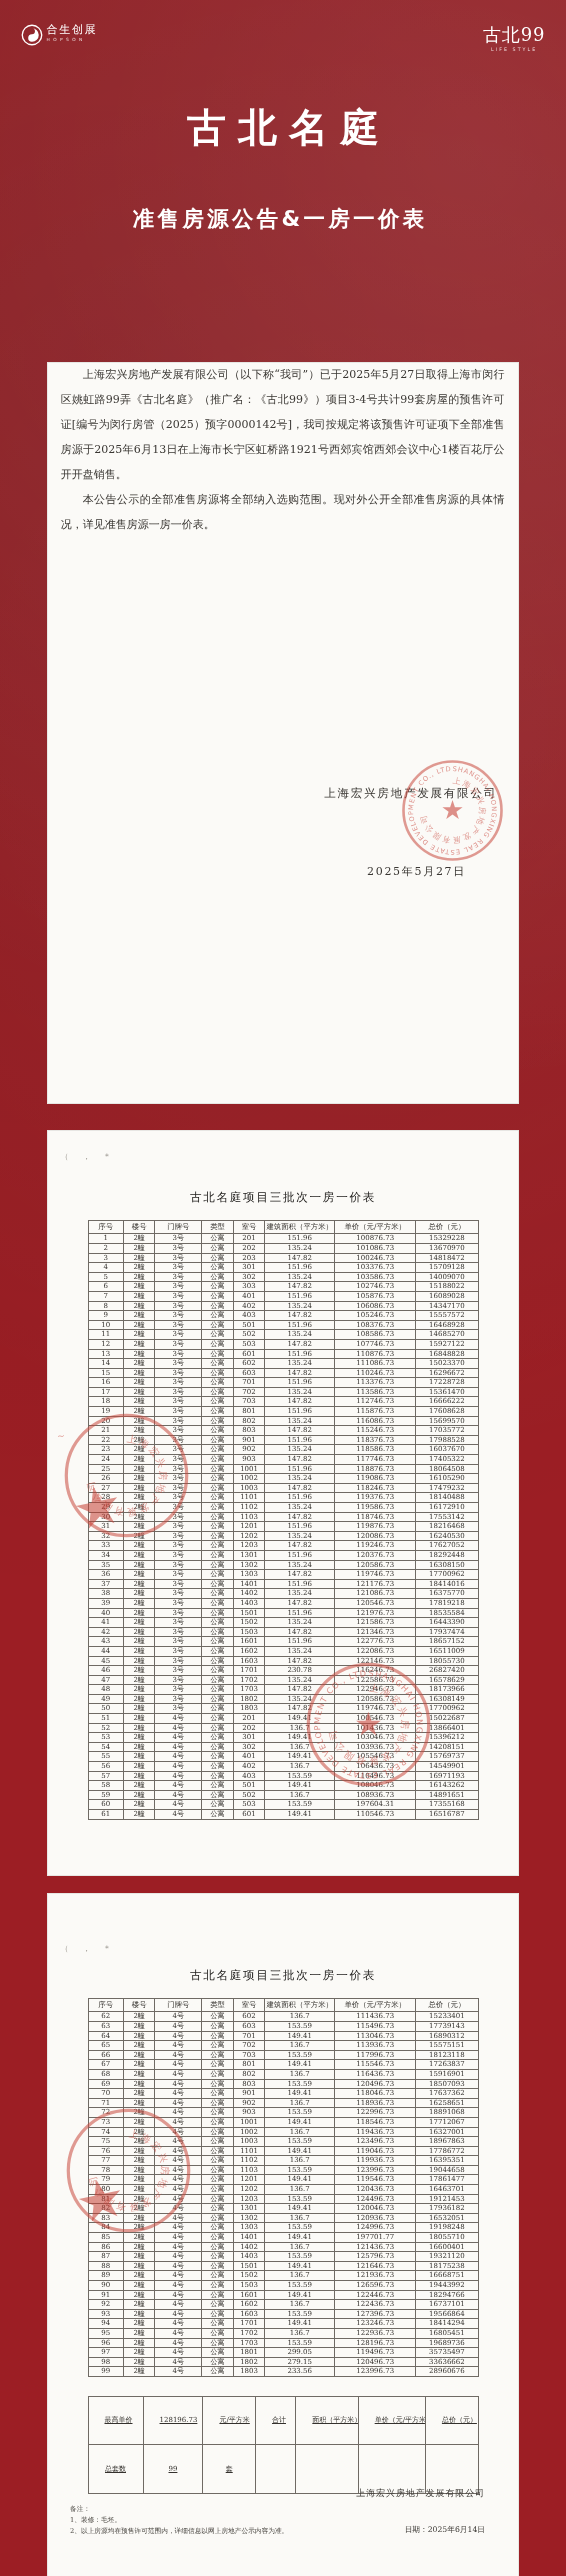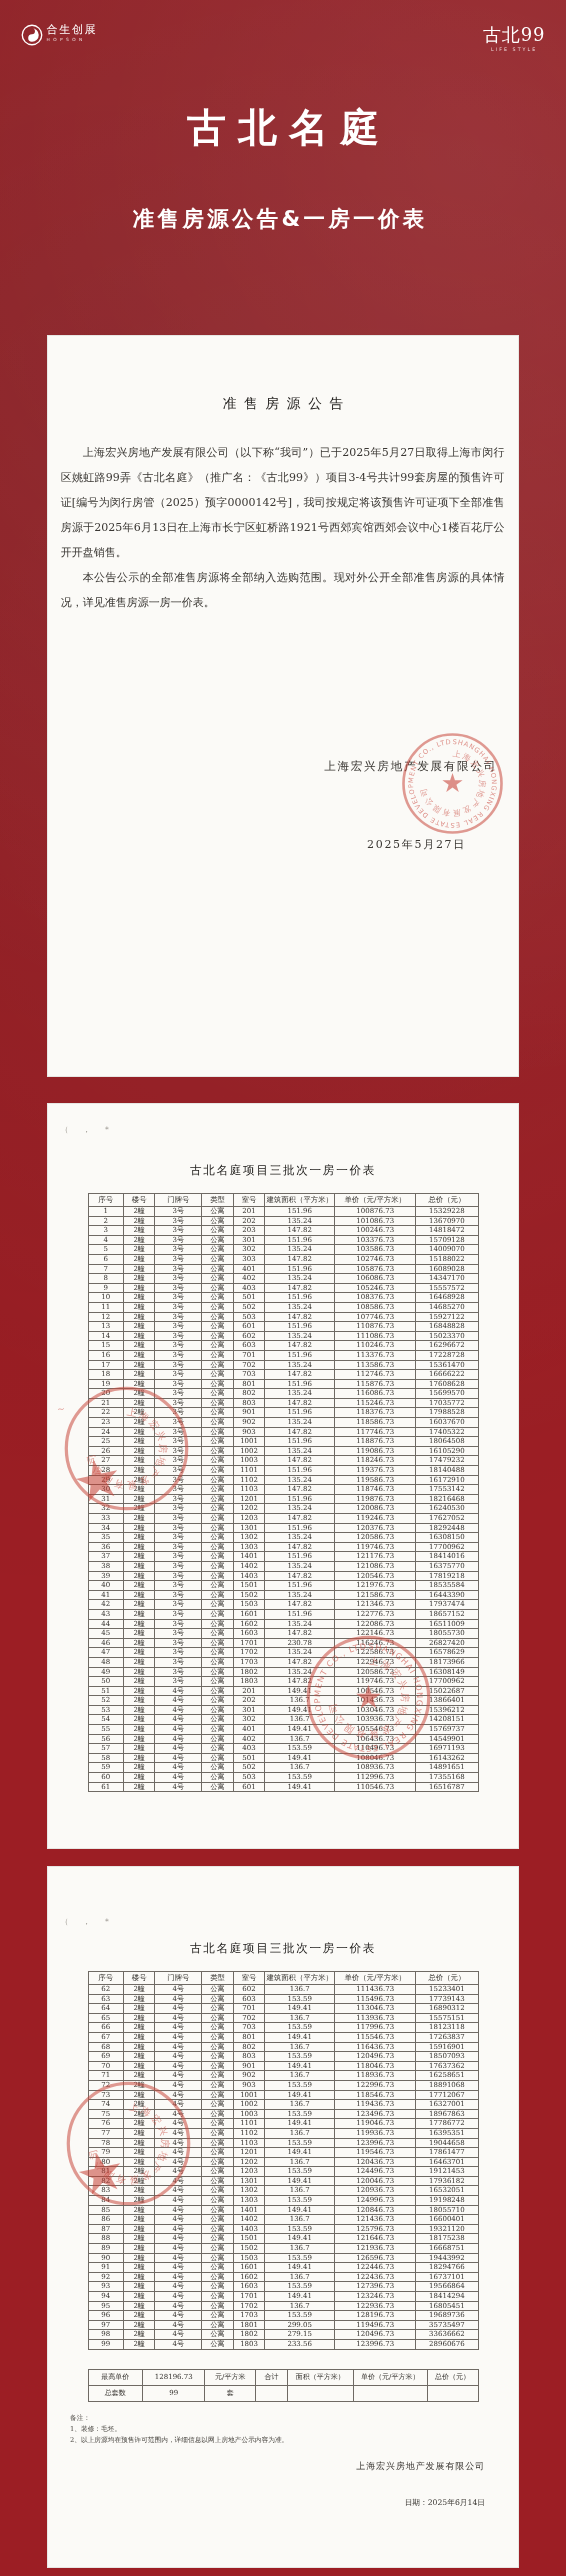--- a/index.html
+++ b/index.html
@@ -56,21 +56,21 @@
   table.pt th:nth-child(2), table.pt td:nth-child(2){ width:8%; }
   table.pt th:nth-child(3), table.pt td:nth-child(3){ width:12%; }
   table.pt th:nth-child(4), table.pt td:nth-child(4){ width:8%; }
   table.pt th:nth-child(5), table.pt td:nth-child(5){ width:8%; }
   table.pt th:nth-child(6), table.pt td:nth-child(6){ width:18%; }
   table.pt th:nth-child(7), table.pt td:nth-child(7){ width:21%; }
   table.pt th:nth-child(8), table.pt td:nth-child(8){ width:16%; }
   table.sum { border-collapse:collapse; table-layout:fixed; width:391px; margin:19px auto 0 auto;
     font-family:"DejaVu Serif","Liberation Serif",serif; color:#34312d; }
   table.sum td { border:0.9px solid #6f6a64; font-size:7px; height:15.4px; line-height:8.6px;
-    padding:0; text-align:center; overflow:hidden; white-space:nowrap; }
+    padding:16px; text-align:center; overflow:hidden; white-space:nowrap;text-decoration:underline; }
   table.sum td:nth-child(1){ width:14%; } table.sum td:nth-child(2){ width:16%; }
   table.sum td:nth-child(3){ width:13%; } table.sum td:nth-child(4){ width:8%; }
   table.sum td:nth-child(5){ width:17%; } table.sum td:nth-child(6){ width:19%; }
   table.sum td:nth-child(7){ width:13%; }
   .notes { margin:10.3px 0 0 23px; font-size:6.7px; line-height:11px; color:#45423d;
     font-family:"DejaVu Serif","Liberation Serif",serif; }
   .p3-footer { position:absolute; right:34px; top:594px; text-align:right;
     font-family:"DejaVu Serif","Liberation Serif",serif; color:#3a3733; }
   .p3-footer .co { font-size:9px; letter-spacing:0.9px; }
   .p3-footer .dt { font-size:7.7px; margin-top:25px; }
@@ -109,21 +109,20 @@
   </div>
   <div class="logo-right">
     <div class="nm">古北99</div>
     <div class="sb">LIFE STYLE</div>
   </div>
   <div class="main-title">古北名庭</div>
   <div class="sub-title">准售房源公告&amp;一房一价表</div>
 </div>
 
 <div class="paper paper-1">
-  <div class="a-title">准售房源公告</div>
   <div class="a-body">
       <div>上海宏兴房地产发展有限公司（以下称“我司”）已于2025年5月27日取得上海市闵行区姚虹路99弄《古北名庭》（推广名：《古北99》）项目3-4号共计99套房屋的预售许可证[编号为闵行房管（2025）预字0000142号]，我司按规定将该预售许可证项下全部准售房源于2025年6月13日在上海市长宁区虹桥路1921号西郊宾馆西郊会议中心1楼百花厅公开开盘销售。</div>
       <div>本公告公示的全部准售房源将全部纳入选购范围。现对外公开全部准售房源的具体情况，详见准售房源一房一价表。</div>
     </div>
   <div class="a-sign">上海宏兴房地产发展有限公司</div>
   <div class="a-date">2025年5月27日</div>
   <div class="seal" style="right:13.7px; top:396px; width:105px; height:105px;">
     <svg viewBox="0 0 120 120" width="105" height="105">
       <circle class="ring" cx="60" cy="60" r="56"></circle>
       <text class="ringtext"><textPath href="#ringOuter">SHANGHAI HONGXING REAL ESTATE DEVELOPMENT CO., LTD.</textPath></text>
@@ -740,21 +739,21 @@
           <td>108936.73</td>
           <td>14891651</td>
         </tr>
         <tr>
           <td>60</td>
           <td>2幢</td>
           <td>4号</td>
           <td>公寓</td>
           <td>503</td>
           <td>153.59</td>
-          <td>112996.73</td>
+          <td>197604.31</td>
           <td>17355168</td>
         </tr>
         <tr>
           <td>61</td>
           <td>2幢</td>
           <td>4号</td>
           <td>公寓</td>
           <td>601</td>
           <td>149.41</td>
           <td>110546.73</td>
@@ -1027,21 +1026,21 @@
           <td>124996.73</td>
           <td>19198248</td>
         </tr>
         <tr>
           <td>85</td>
           <td>2幢</td>
           <td>4号</td>
           <td>公寓</td>
           <td>1401</td>
           <td>149.41</td>
-          <td>120846.73</td>
+          <td>197701.77</td>
           <td>18055710</td>
         </tr>
         <tr>
           <td>86</td>
           <td>2幢</td>
           <td>4号</td>
           <td>公寓</td>
           <td>1402</td>
           <td>136.7</td>
           <td>121436.73</td>

